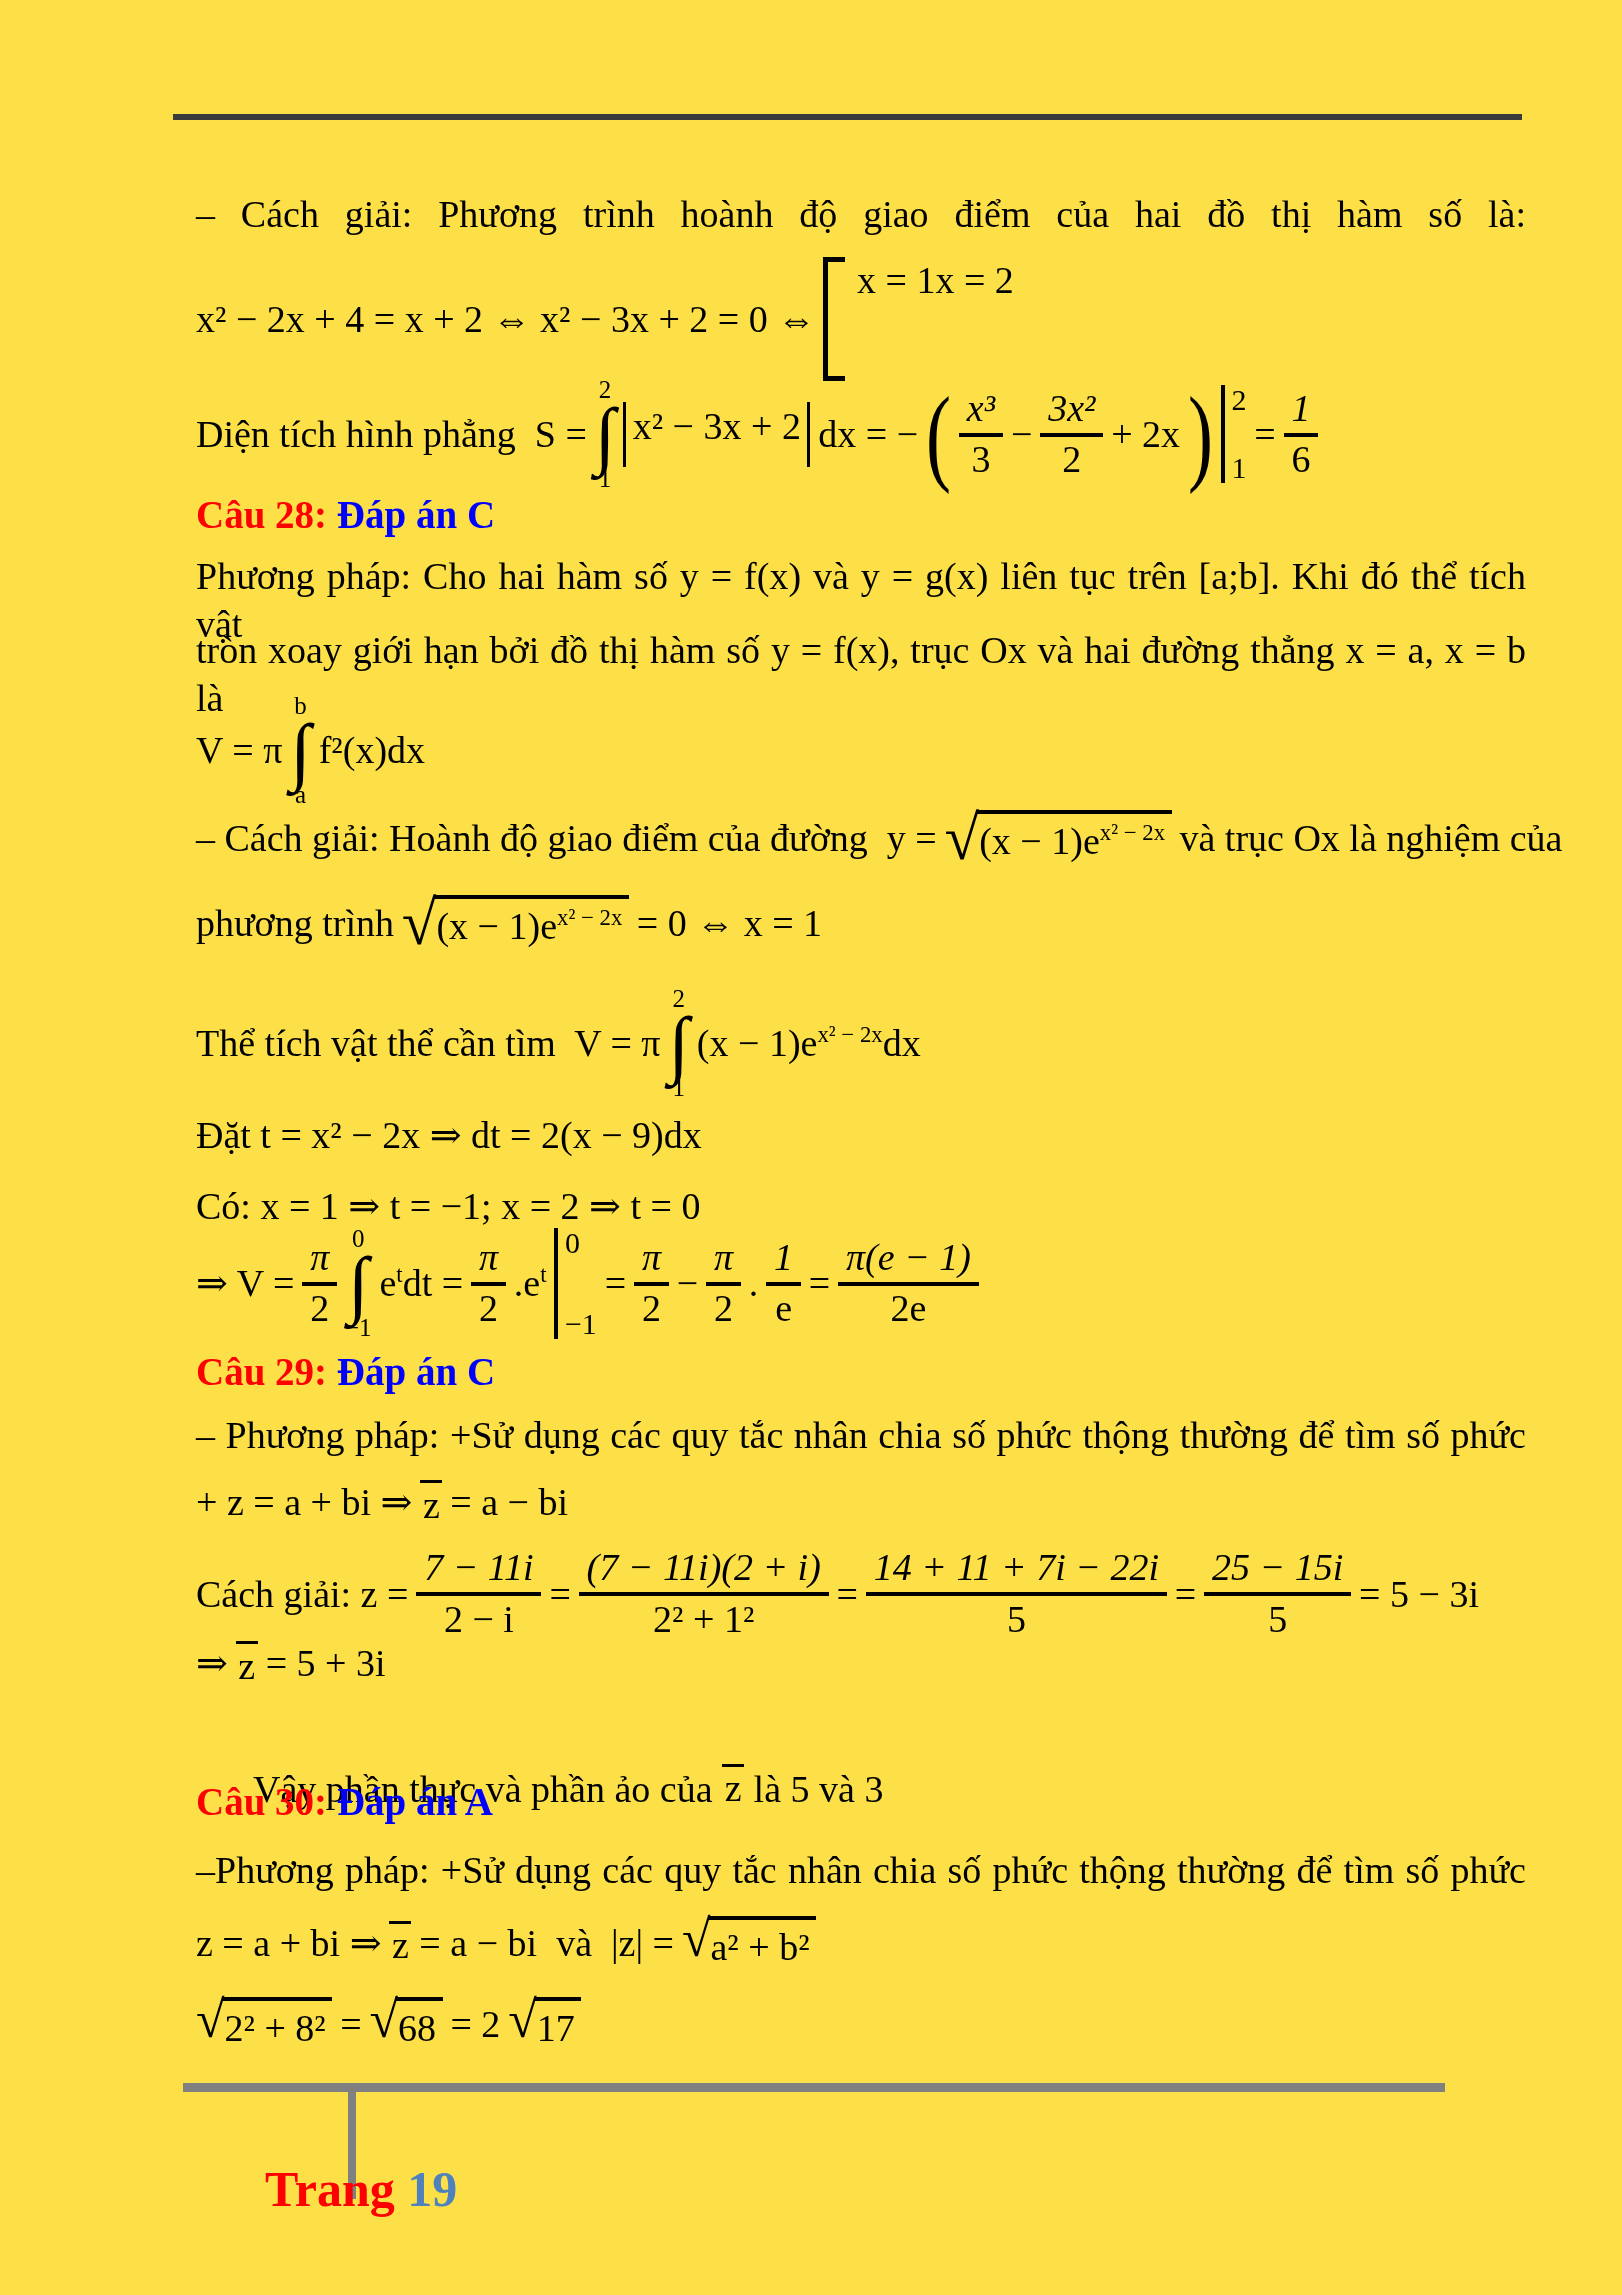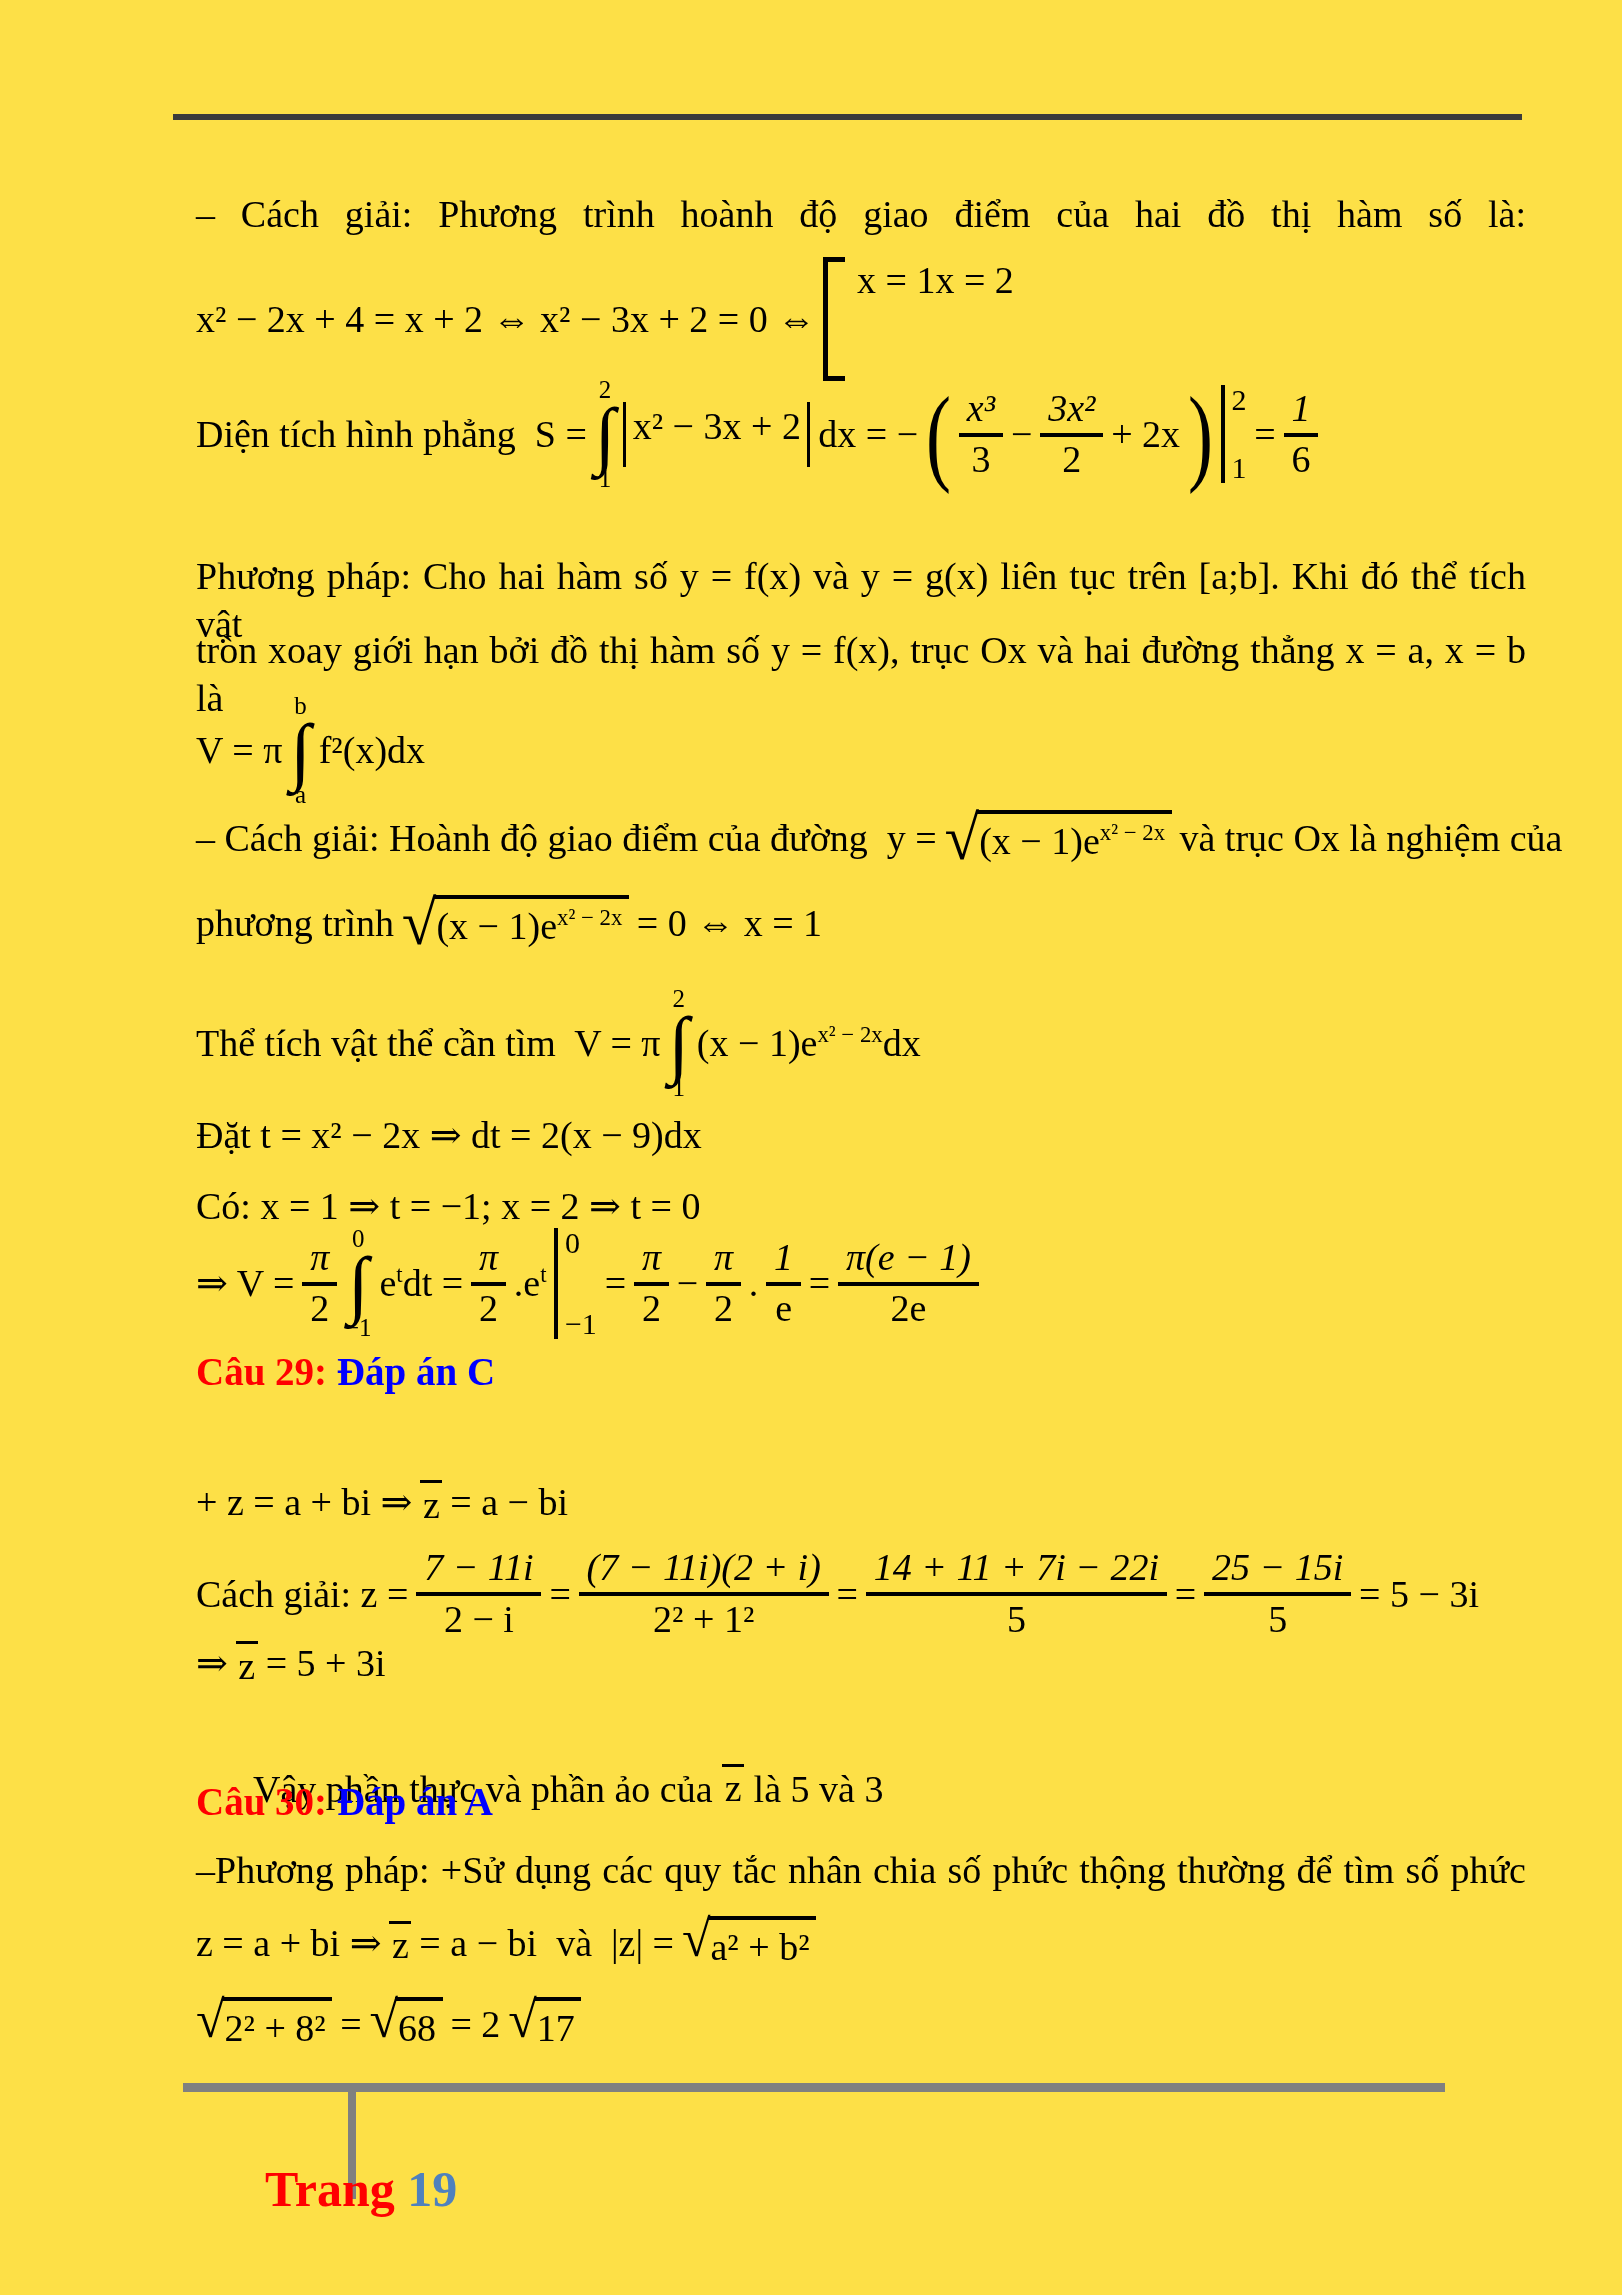--- a/index.html
+++ b/index.html
@@ -88,20 +88,24 @@
       <span class="evalbar">
         <span>2</span>
         <span>1</span>
       </span>
       <span class="run">=</span>
       <span class="frac">
         <span class="num">1</span><span class="den">6</span>
       </span>
     </div>
 
+    <div class="b hl" style="top:492px">
+      <span class="no">Câu 28:</span>
+      <span class="ans">Đáp án C</span>
+    </div>
 
     <div class="b line just" style="top:553px">Phương pháp: Cho hai hàm số y = f(x) và y = g(x) liên tục trên [a;b]. Khi đó thể tích vật</div>
     <div class="b line just" style="top:627px">tròn xoay giới hạn bởi đồ thị hàm số y = f(x), trục Ox và hai đường thẳng x = a, x = b  là</div>
 
     <div class="b mrow" style="top:692px">
       <span class="run">V = π</span>
       <span class="intg">
         <span class="lim">b</span>
         <span class="sign">∫</span>
         <span class="lim">a</span>
@@ -175,20 +179,21 @@
       <span class="frac">
         <span class="num">π(e − 1)</span><span class="den">2e</span>
       </span>
     </div>
 
     <div class="b hl" style="top:1349px">
       <span class="no">Câu 29:</span>
       <span class="ans">Đáp án C</span>
     </div>
 
+    <div class="b line just" style="top:1412px">– Phương pháp: +Sử dụng các quy tắc nhân chia số phức thộng thường để tìm số phức</div>
 
     <div class="b mrow" style="top:1480px">
       <span class="run">+ z = a + bi ⇒</span>
       <span class="ov">z</span>
       <span class="run">= a − bi</span>
     </div>
 
     <div class="b mrow" style="top:1546px">
       <span class="run">Cách giải: z =</span>
       <span class="frac">

